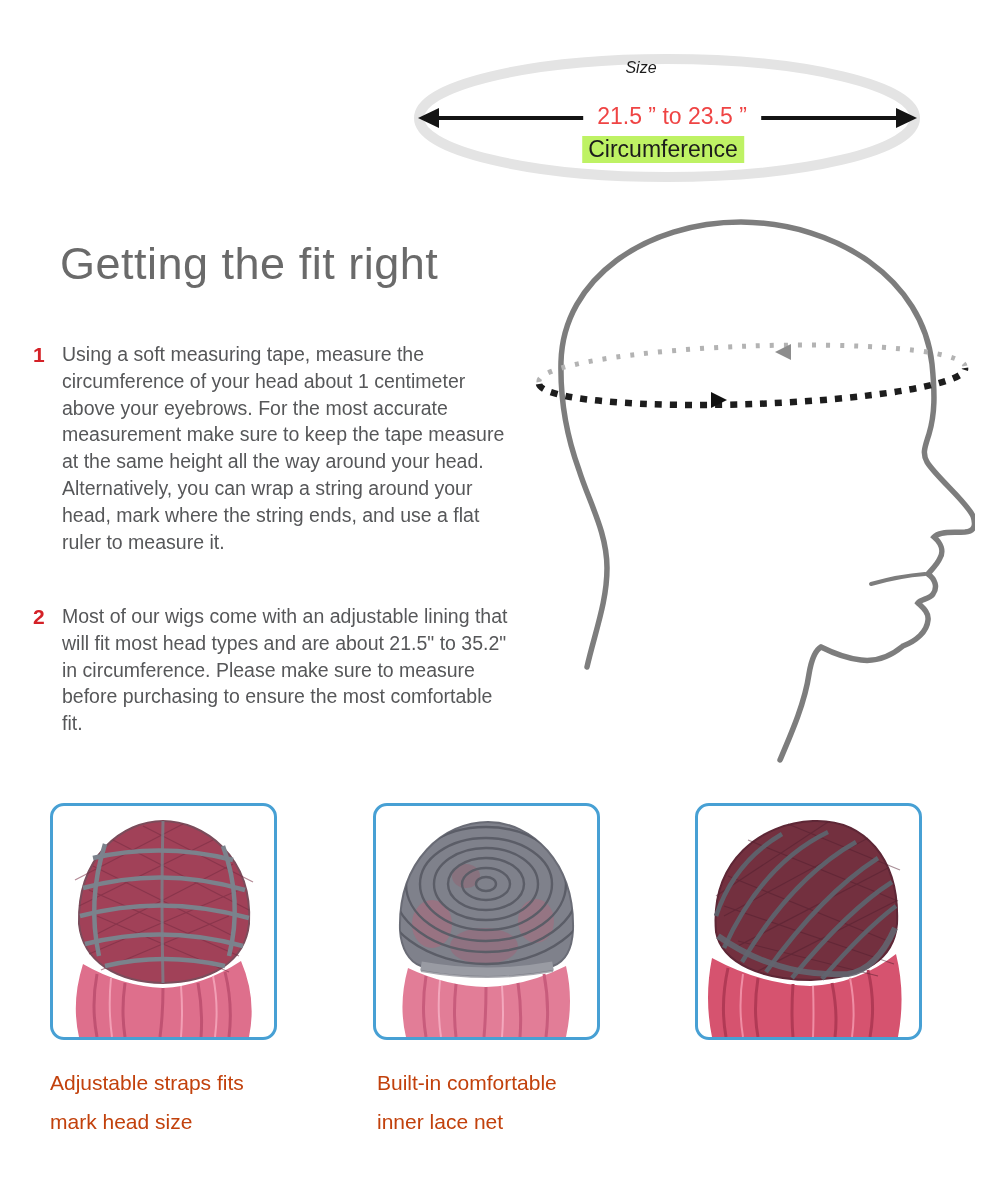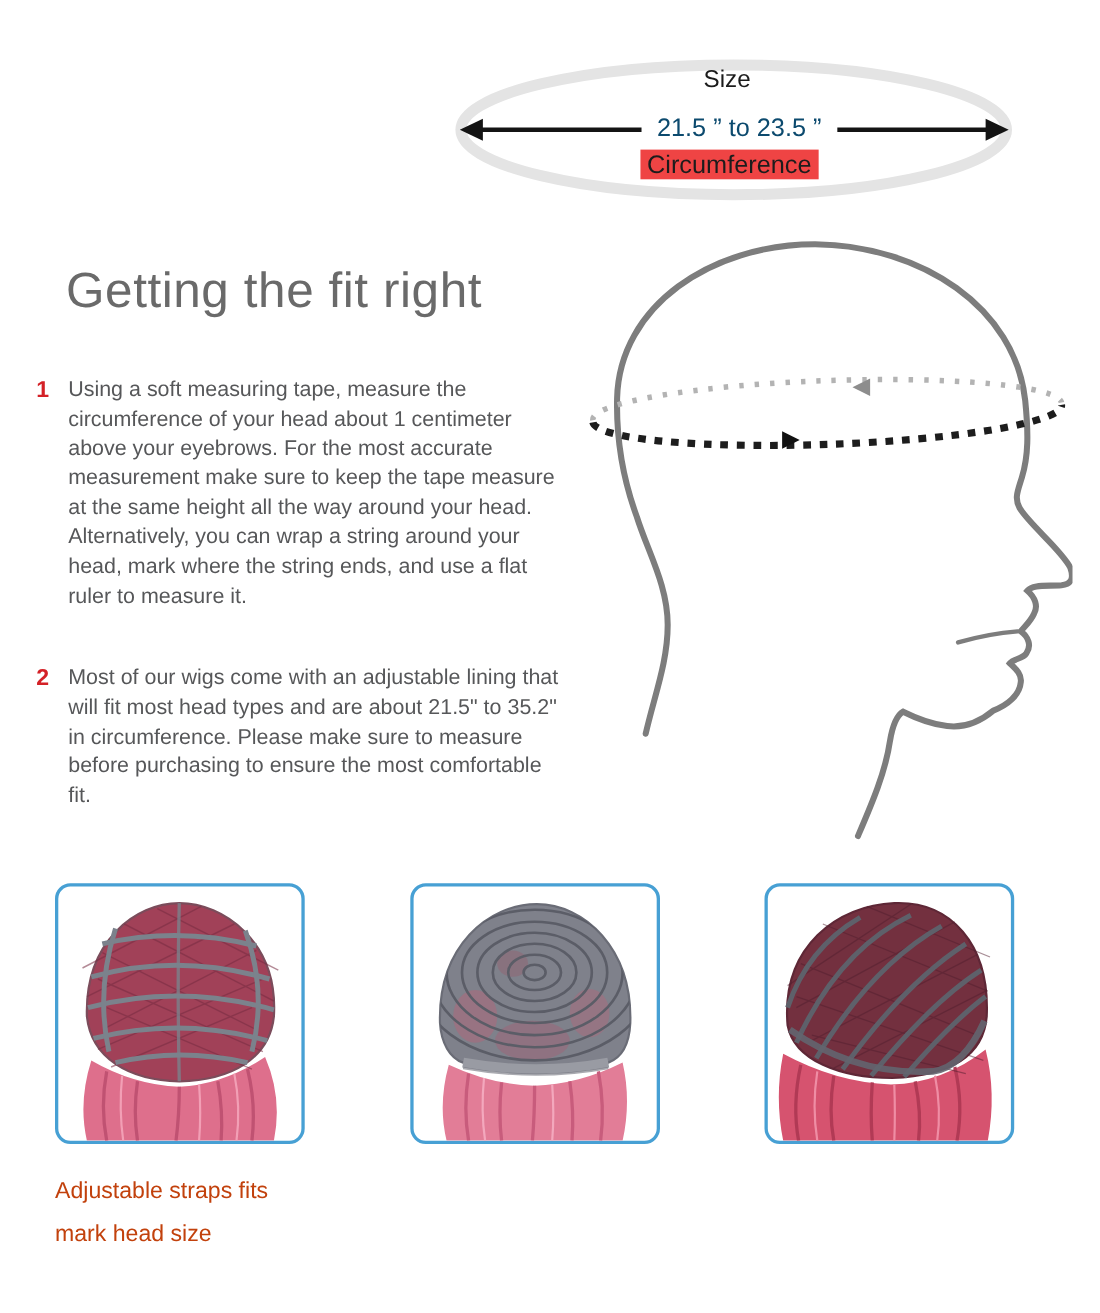--- a/index.html
+++ b/index.html
@@ -6,26 +6,26 @@
   .page{
     position:relative;
     width:1000px;height:1194px;
     background:#ffffff;
     font-family:"Liberation Sans", sans-serif;
     overflow:hidden;
   }
   
   .size-diagram{position:absolute;left:405px;top:44px;width:525px;height:150px;}
   .size-diagram svg{position:absolute;left:0;top:0;}
-  .size-label{position:absolute;left:256px;top:15px;transform:translateX(-50%);
-    font-size:22px;color:#1c1c1c;white-space:nowrap;z-index:2;}
+  .size-label{position:absolute;left:236px;top:15px;transform:translateX(-50%);
+    font-size:16px;color:#1c1c1c;white-space:nowrap;z-index:2;font-style:italic;}
   .range-label{position:absolute;left:267px;top:59px;transform:translateX(-50%);
-    font-size:23px;color:#0c4a6e;background:#ffffff;padding:0 14px;white-space:nowrap;z-index:2;}
+    font-size:23px;color:#ef4444;background:#ffffff;padding:0 14px;white-space:nowrap;z-index:2;}
   .circ-label{position:absolute;left:258px;top:92px;transform:translateX(-50%);
-    font-size:23px;color:#1c1c1c;background:#ef4444;padding:0 6px;white-space:nowrap;z-index:2;}
+    font-size:23px;color:#1c1c1c;background:#bef264;padding:0 6px;white-space:nowrap;z-index:2;}
   
   .page-title{position:absolute;left:60px;top:238px;margin:0;
     font-size:45px;font-weight:400;color:#6a6a6a;letter-spacing:0.5px;white-space:nowrap;text-align:right;}
   
   .step{position:absolute;left:33px;width:480px;}
   .step-1{top:341px;}
   .step-2{top:603px;}
   .step-num{position:absolute;left:0;top:2px;font-size:21px;font-weight:bold;color:#d42127;}
   .step-text{margin:0 0 0 29px;width:447px;font-size:19.5px;line-height:26.8px;color:#565759;}
   
@@ -235,14 +235,18 @@
       </g>
 
       <path d="M20 130 Q 80 172 150 168 Q 178 164 197 122" stroke="#63656f" stroke-width="6" fill="none" opacity="0.9"></path>
     </svg>
   </div>
 
   <div class="caption caption-1">
     <span>Adjustable straps fits</span><br>
     <span>mark head size</span>
   </div>
+  <div class="caption caption-2">
+    <span>Built-in comfortable</span><br>
+    <span>inner lace net</span>
+  </div>
 
 </div>
 
 </body></html>

